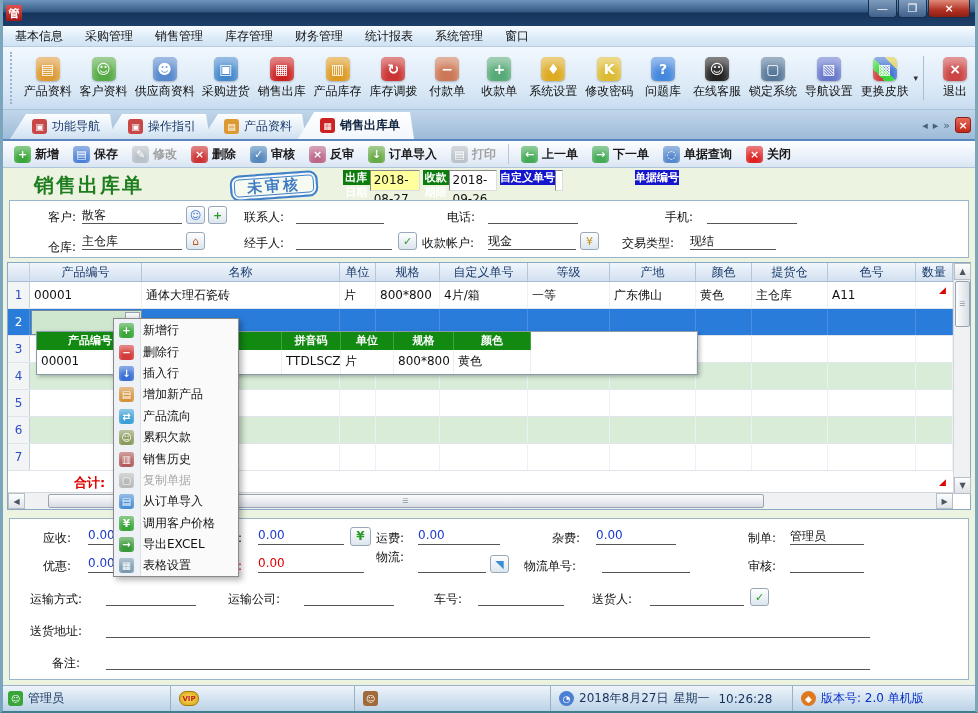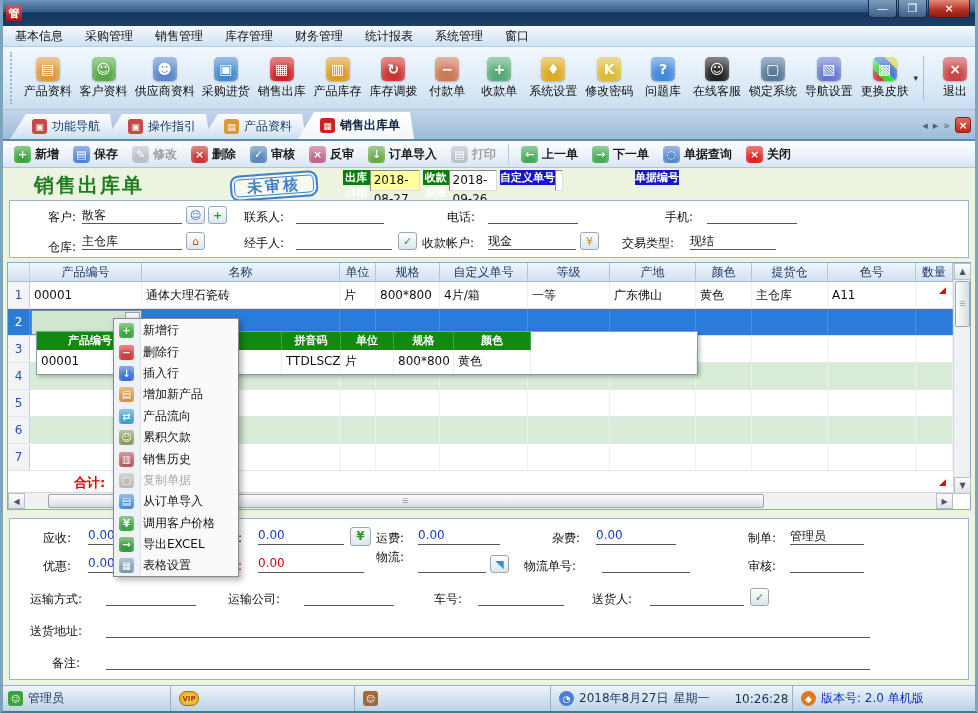--- a/index.html
+++ b/index.html
@@ -615,21 +615,21 @@
     <div class="ssec" style="width:184px">
       <div class="vipic">VIP</div>
     </div>
     <div class="ssec" style="width:196px">
       <div class="sic" style="background:#a06a3a">☺</div>
     </div>
     <div class="ssec" style="width:242px">
       <div class="sic" style="background:#4a7fd4;border-radius:50%">◔</div>
       <span>2018年8月27日</span>
       <span>星期一</span>
-      <span style="margin-left:20px">10:26:28</span>
+      <span style="margin-left:4px">10:26:28</span>
     </div>
     <div class="ssec" style="flex:1;border-right:none">
       <div class="sic" style="background:#e07820;border-radius:50%">◆</div>
       <span style="color:#0a32c8">版本号: 2.0 单机版</span>
     </div>
   </div>
 
 </div>
 
 </body></html>

